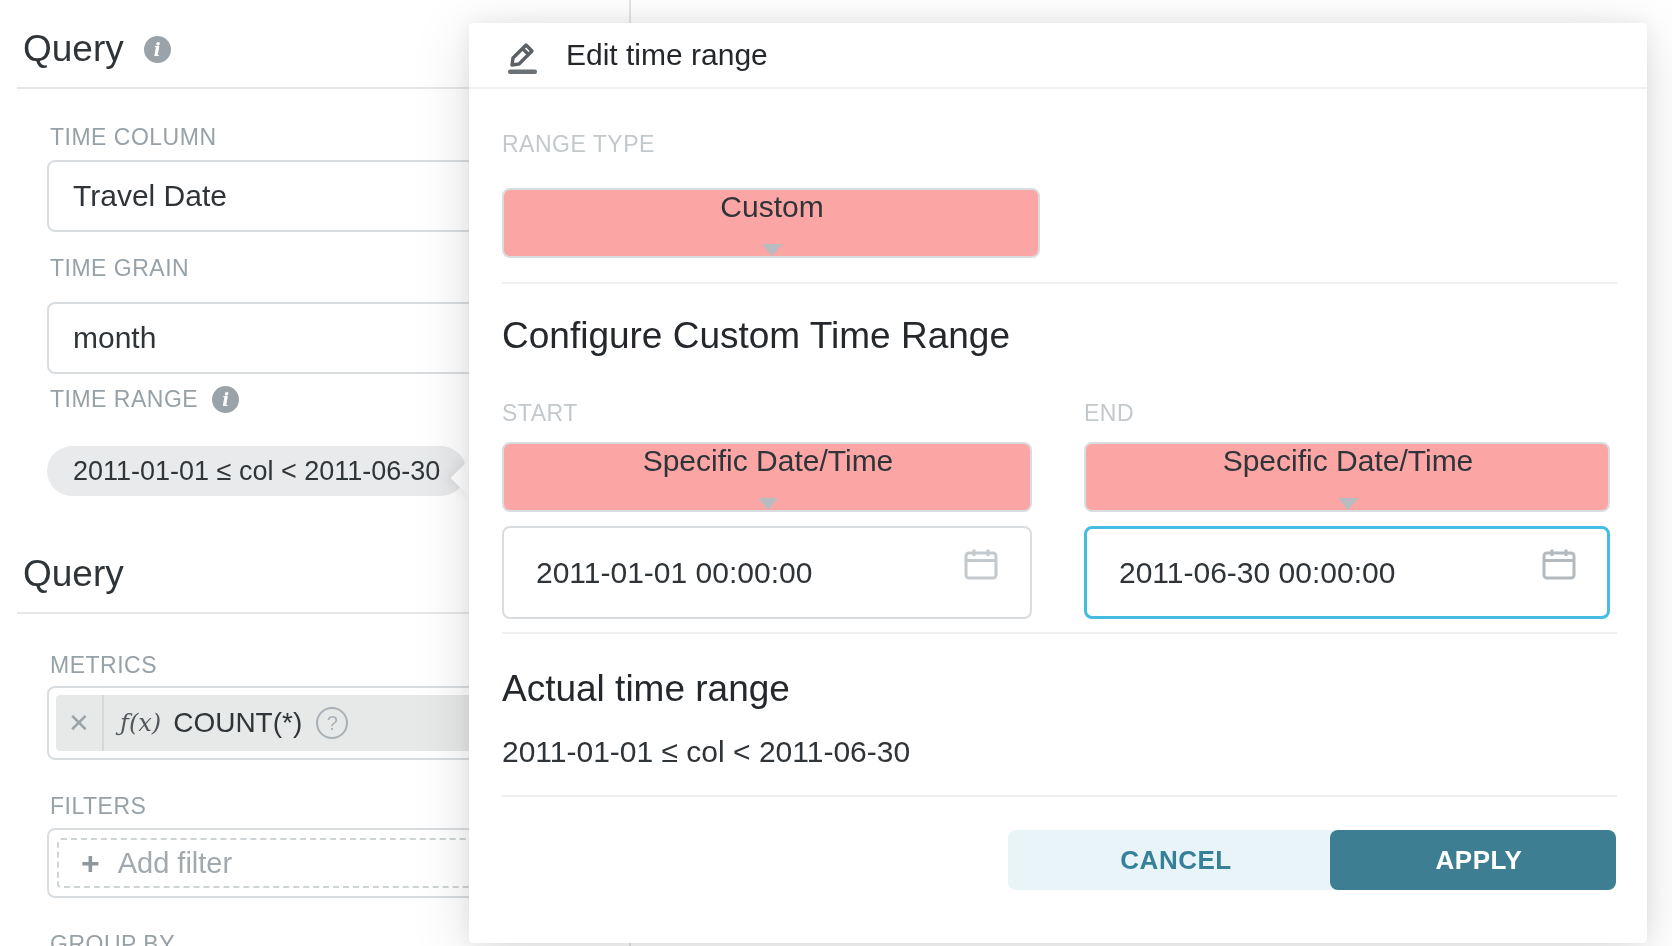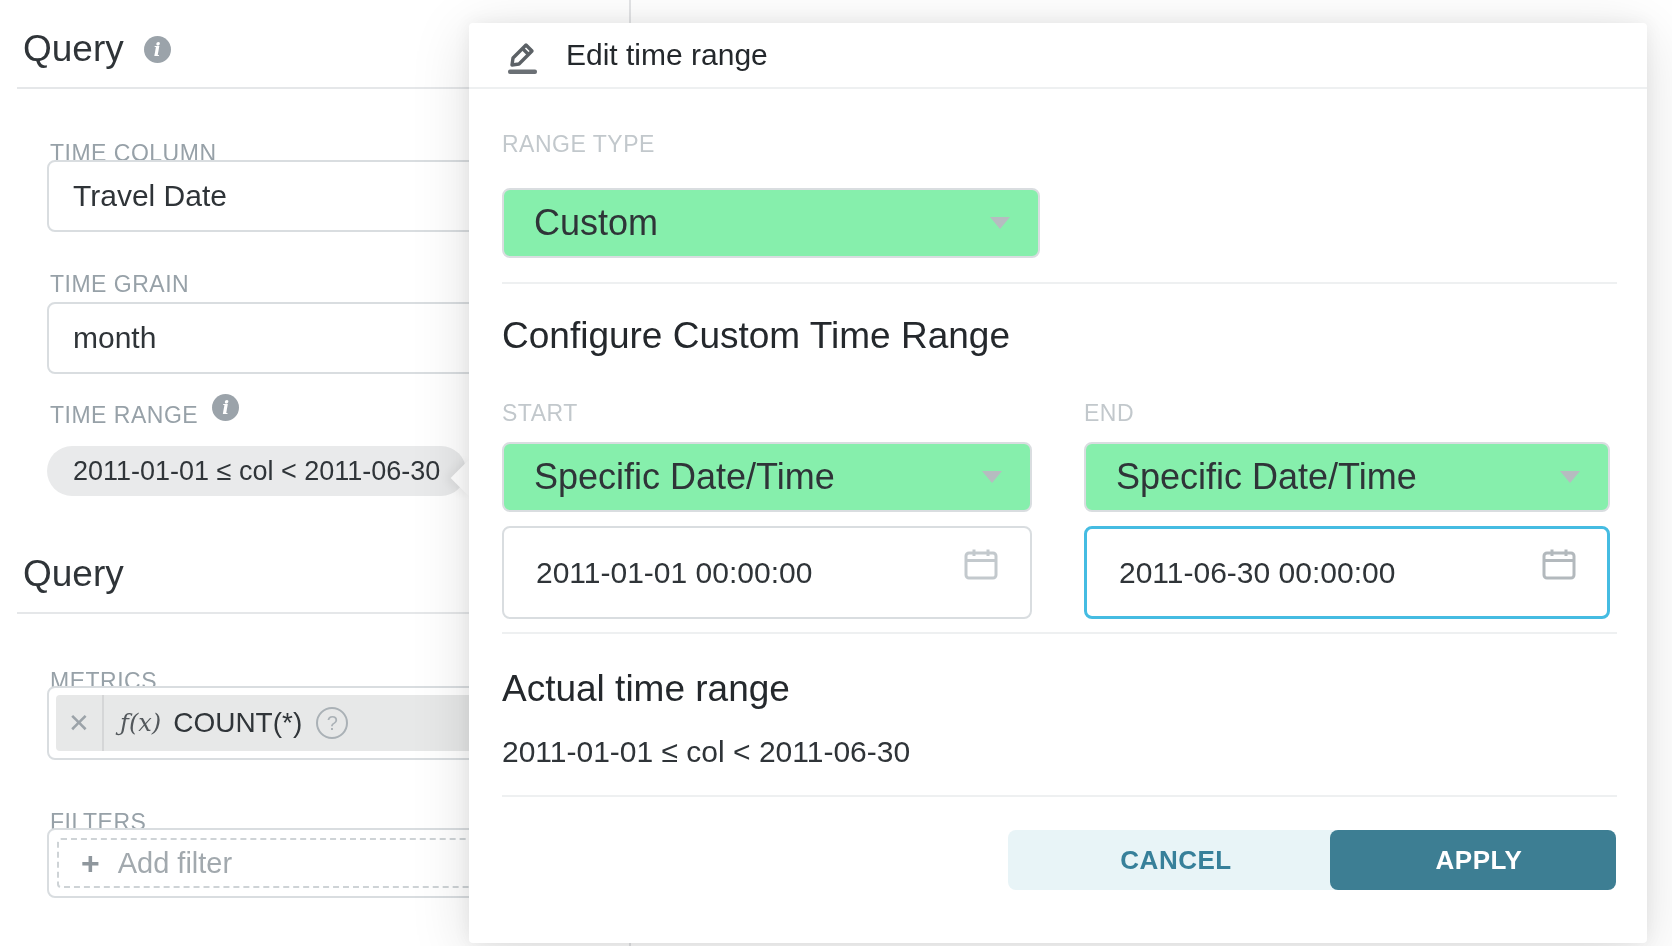--- a/index.html
+++ b/index.html
@@ -5,21 +5,21 @@
   * { margin:0; padding:0; box-sizing:border-box; }
   html,body { width:1672px; height:946px; overflow:hidden; background:#fff;
               font-family:"Liberation Sans","DejaVu Sans",sans-serif; color:#2f3438; }
   .abs { position:absolute; }
 
   
   #page { position:relative; width:1672px; height:946px; }
   .panel-divider-v { left:629px; top:0; width:2px; height:946px; background:#e3e4e6; }
   .section-title { font-size:37px; font-weight:500; color:#2f3438; }
   .h-divider { height:2px; background:#e5e7e9; }
-  .field-label { font-size:23px; letter-spacing:0.5px; color:#97a1a8; font-weight:400;margin-top:16px; }
+  .field-label { font-size:23px; letter-spacing:0.5px; color:#97a1a8; font-weight:400; }
   .info-icon { display:inline-flex; align-items:center; justify-content:center;
                width:27px; height:27px; border-radius:50%; background:#9ba3aa; color:#fff;
                font-size:18px; font-weight:700; font-family:"DejaVu Serif",serif; font-style:italic; }
   .input-box { background:#fff; border:2px solid #d9dde0; border-radius:8px;
                display:flex; align-items:center; padding:0 24px; font-size:30px; color:#2f3438; }
   .pill { display:inline-flex; align-items:center; height:50px; padding:0 26px;
           background:#e9eaeb; border-radius:26px; font-size:27px; color:#303539; }
 
   .metric-outer { border:2px solid #d9dde0; border-radius:8px; padding:7px; background:#fff; }
   .metric-chip { display:flex; align-items:center; height:56px; background:#e7e8e8; border-radius:4px; }
@@ -42,23 +42,23 @@
   #modal-arrow { left:-13px; top:442px; width:26px; height:26px; background:#fff;
                  transform:rotate(45deg); box-shadow:-4px 4px 8px rgba(0,0,0,0.05); z-index:9; }
   .modal-header { position:absolute; left:0; top:0; width:100%; height:66px;
                   display:flex; align-items:center; padding-left:33px;
                   border-bottom:2px solid #eef0f1; }
   .modal-title { font-size:30px; color:#24282c; margin-left:22px; }
   .m-label { font-size:23px; letter-spacing:0.5px; color:#c2c8cc; }
   .m-heading { font-size:37px; color:#24282c; font-weight:400; }
   .m-divider { position:absolute; left:33px; width:1115px; height:2px; background:#eef0f1; }
 
-  .select-box { position:absolute; background:#86efac; border:2px solid #d9dde0; border-radius:8px;
+  .select-box { position:absolute; background:#fca5a5; border:2px solid #d9dde0; border-radius:8px;
                 height:70px; display:flex; align-items:center; justify-content:space-between;
-                padding:0 28px 0 30px; font-size:36px; color:#2f3438; cursor:pointer; }
+                padding:0 28px 0 30px; font-size:30px; color:#2f3438; cursor:pointer;flex-direction:column; }
   .caret { width:0; height:0; border-left:10px solid transparent; border-right:10px solid transparent;
            border-top:12px solid #b6bcc0; }
   .dt-input { position:absolute; height:93px; border:2px solid #d9dde0; border-radius:8px;
               font-size:30px; color:#2f3438; padding:0 70px 0 32px; width:530px; outline:none;
               font-family:"Liberation Sans","DejaVu Sans",sans-serif; background:#fff; }
   .dt-input.focused { border:3px solid #45bce2; }
   .cal-icon { position:absolute; pointer-events:auto; cursor:pointer; }
 
   .actual-value { font-size:30px; color:#2f3438; }
 

